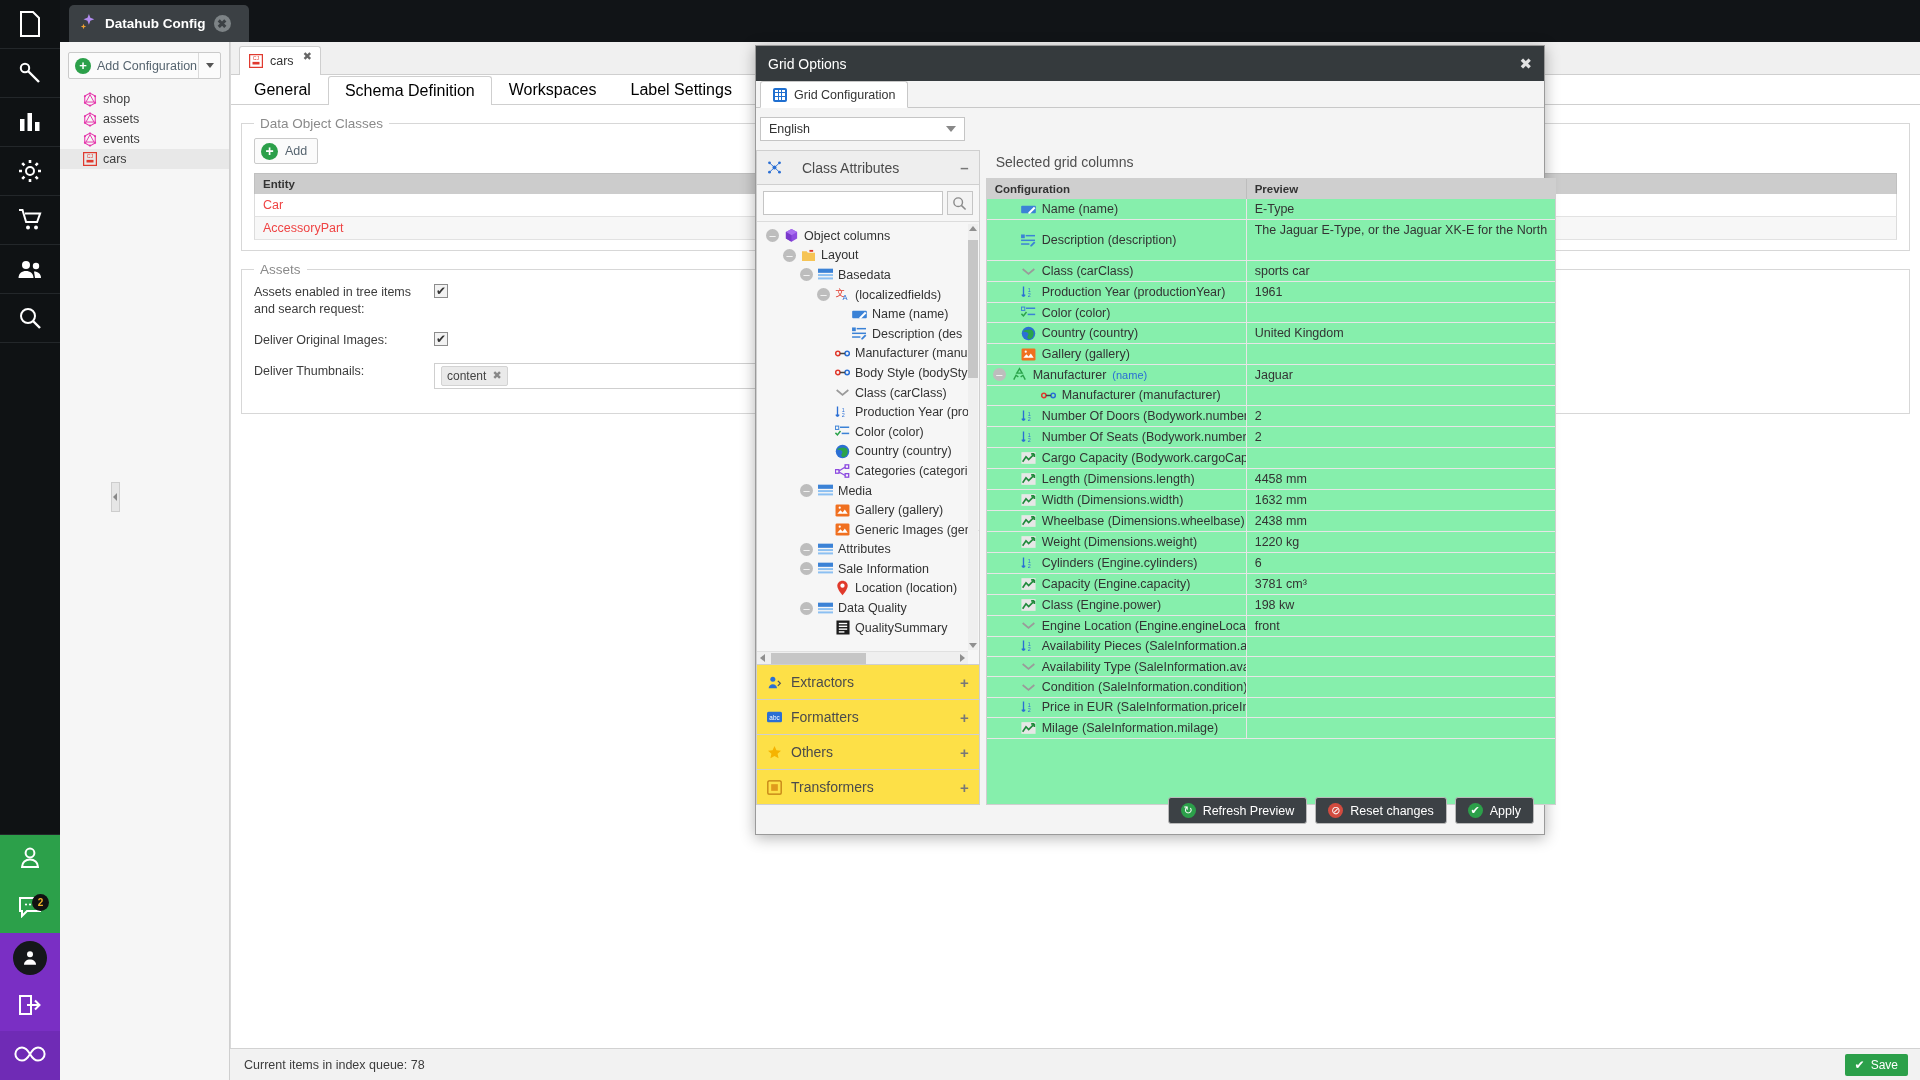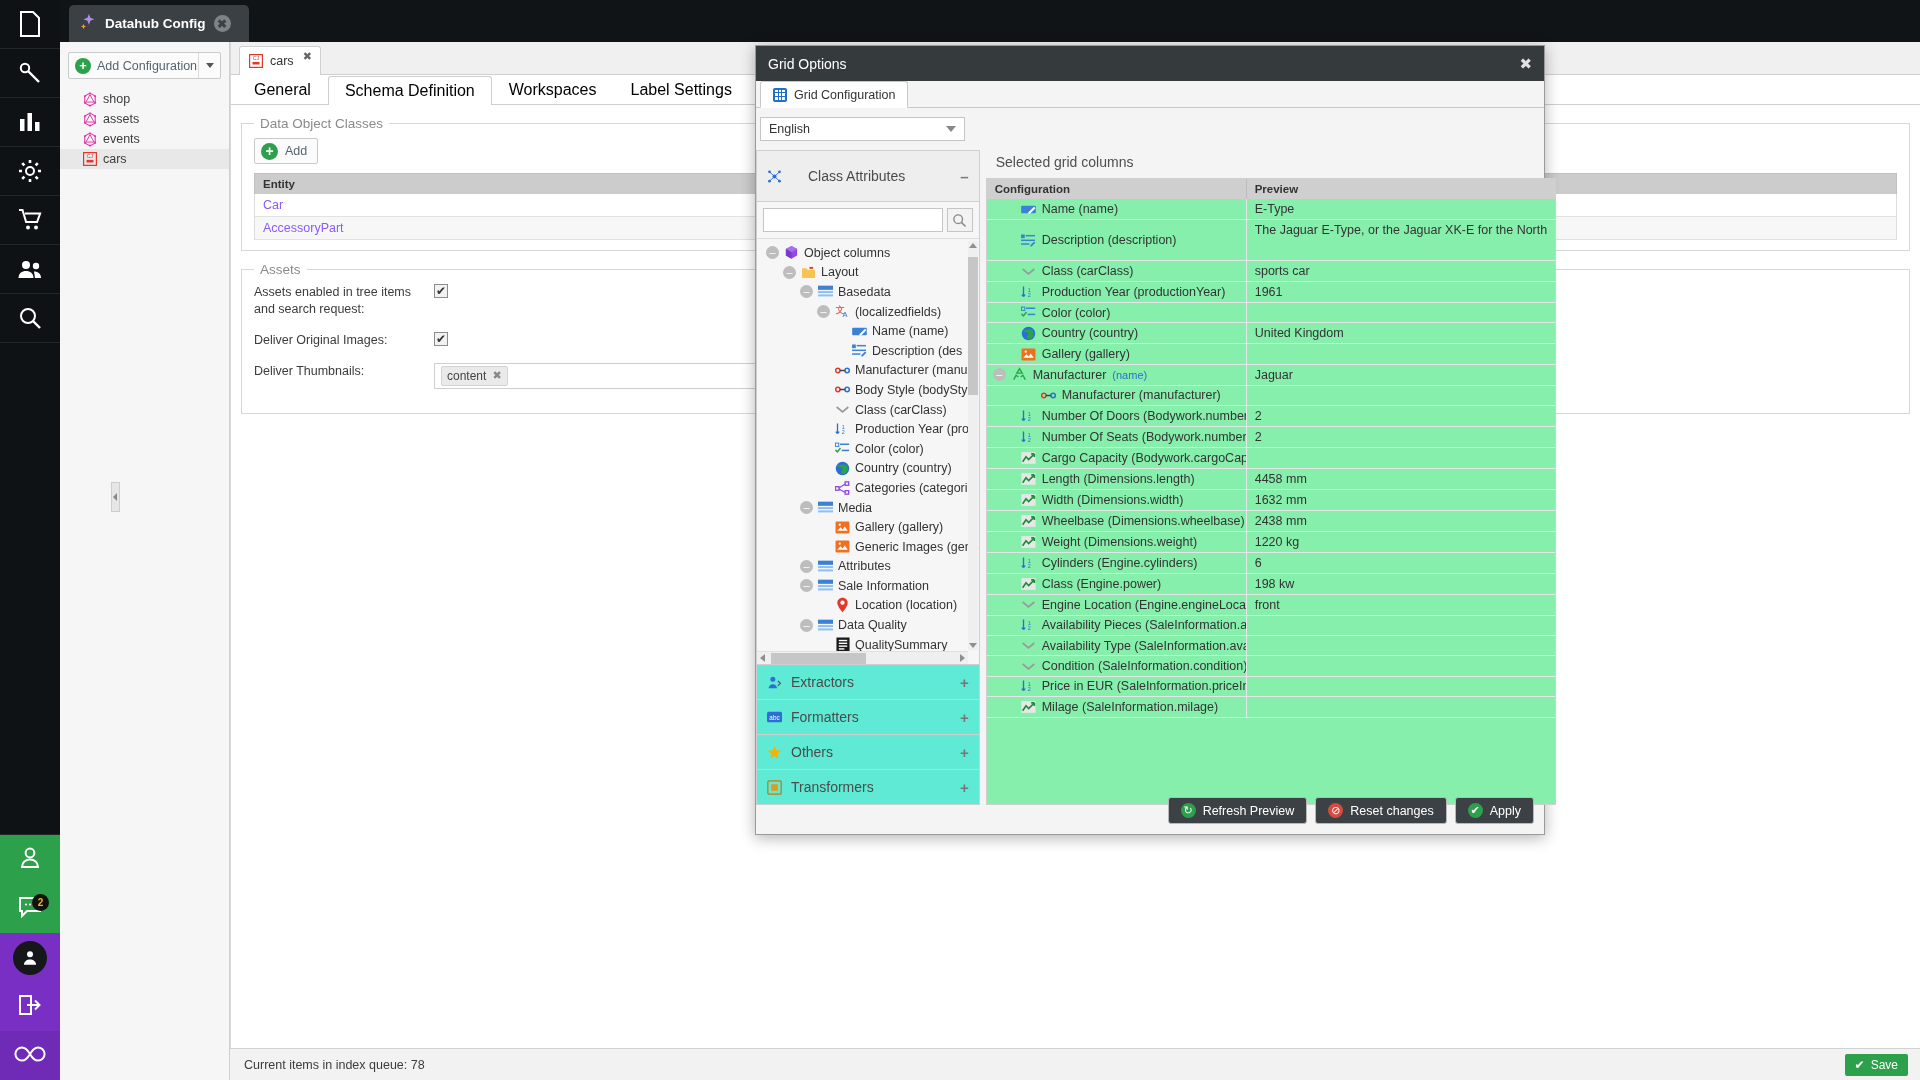--- a/index.html
+++ b/index.html
@@ -129,21 +129,21 @@
   }
   .plus-circle-lg{
     width:17px;height:17px;border-radius:50%;background:#2ca04a;color:#fff;
     display:flex;align-items:center;justify-content:center;font-size:14px;font-weight:bold;line-height:1;
   }
   .grid-hdr{
     background:#cccccc; font-weight:bold; font-size:11.5px; color:#333;
     padding:4px 8px; border:1px solid #c0c0c0; border-bottom:none;
   }
   .grid-row{
-    padding:4px 8px; font-size:12.5px; color:#8b5cf6;
+    padding:4px 8px; font-size:12.5px; color:#ef4444;
     border-bottom:1px solid #e2e2e2; border-left:1px solid #dcdcdc; border-right:1px solid #dcdcdc;
   }
   .grid-row.white{ background:#ffffff; }
   .grid-row.alt{ background:#f7f7f7; }
 
   .formrow{ display:flex; align-items:flex-start; margin-bottom:14px; }
   .formlabel{ width:180px; font-size:12.5px; color:#3c3c3c; line-height:1.35; }
   .chk{
     width:14px;height:14px;border:1px solid #8c8c8c;background:#f2f2f2;
     display:inline-flex;align-items:center;justify-content:center;
@@ -204,22 +204,22 @@
     font-size:12.5px; color:#333;
   }
   .lang-select .car{ margin-left:auto; width:0;height:0;
     border-left:5px solid transparent;border-right:5px solid transparent;border-top:6px solid #888; }
 
   .cols{ display:flex; margin-top:9px; gap:0; height:655px; }
   .leftcol{ width:240px; display:flex; flex-direction:column; }
   .rightcol{ flex:1; margin-left:6px; display:flex; flex-direction:column; }
 
   .acc-hdr{
-    height:52px; background:#eeeeee; border:1px solid #cfcfcf;
-    display:flex; align-items:center; gap:26px; padding:0 10px;
+    height:35px; background:#eeeeee; border:1px solid #cfcfcf;
+    display:flex; align-items:center; gap:20px; padding:0 10px;
     font-size:14px; color:#4b4b4b;
   }
   .acc-hdr .sign{ margin-left:auto; font-size:15px; color:#777; font-weight:bold; }
   .acc-body{ border:1px solid #cfcfcf; border-top:none; background:#f6f6f6; flex:1; display:flex; flex-direction:column; }
 
   .searchrow{ display:flex; padding:6px; gap:4px; }
   .searchrow input{
     flex:1; height:24px; border:1px solid #c5c5c5; background:#ffffff;
     padding:0 6px; font-family:inherit; font-size:12.5px;
   }
@@ -254,21 +254,21 @@
     position:absolute; left:0; right:11px; bottom:0; height:13px; background:#efefef; border-top:1px solid #e0e0e0;
   }
   .tree-hscroll .thumb{ position:absolute; left:14px; top:1px; width:95px; height:11px; background:#c6c6c6; }
   .tree-hscroll .arrL, .tree-hscroll .arrR{
     position:absolute;top:2px;width:0;height:0;border-top:4px solid transparent;border-bottom:4px solid transparent;
   }
   .tree-hscroll .arrL{ left:3px; border-right:5px solid #8f8f8f; }
   .tree-hscroll .arrR{ right:3px; border-left:5px solid #8f8f8f; }
 
   .acc-collapsed{
-    height:35px; background:#5eead4; border:1px solid #cfcfcf; border-top:none;
+    height:35px; background:#fde047; border:1px solid #cfcfcf; border-top:none;
     display:flex; align-items:center; gap:9px; padding:0 10px;
     font-size:14px; color:#4b4b4b;
   }
   .acc-collapsed .sign{ margin-left:auto; font-size:15px; color:#777; font-weight:bold; }
 
   .sel-title{ font-size:14px; color:#4f4f4f; padding:4px 0 8px 10px; }
   .sel-table-wrap{
     border:1px solid #cfcfcf; background:#86efac; flex:1; overflow:hidden; display:flex; flex-direction:column;
   }
   .sel-hdr{ display:flex; background:#cfcfcf; font-size:11.5px; font-weight:bold; color:#333; }
@@ -1189,20 +1189,34 @@
                 <div class="sel-row">
                   <div class="c1">
                     <span style="width: 22px; flex: 0 0 auto;"></span>
                     <span class="ico">
                       <svg width="16" height="14" viewBox="0 0 18 15">
                         <rect x="0.5" y="0.5" width="17" height="14" fill="#e7e7e7"></rect>
                         <path d="M2 12l4-6 3.2 3.4L16 2.6" fill="none" stroke="#1f8a3b" stroke-width="2"></path>
                         <path d="M16 2.6v3.8M16 2.6h-3.8" stroke="#1f8a3b" stroke-width="2" fill="none"></path>
                       </svg>
                     </span>
+                    <span>Capacity (Engine.capacity)</span>
+                  </div>
+                  <div class="c2">3781 cm³</div>
+                </div>
+                <div class="sel-row">
+                  <div class="c1">
+                    <span style="width: 22px; flex: 0 0 auto;"></span>
+                    <span class="ico">
+                      <svg width="16" height="14" viewBox="0 0 18 15">
+                        <rect x="0.5" y="0.5" width="17" height="14" fill="#e7e7e7"></rect>
+                        <path d="M2 12l4-6 3.2 3.4L16 2.6" fill="none" stroke="#1f8a3b" stroke-width="2"></path>
+                        <path d="M16 2.6v3.8M16 2.6h-3.8" stroke="#1f8a3b" stroke-width="2" fill="none"></path>
+                      </svg>
+                    </span>
                     <span>Class (Engine.power)</span>
                   </div>
                   <div class="c2">198 kw</div>
                 </div>
                 <div class="sel-row">
                   <div class="c1">
                     <span style="width: 22px; flex: 0 0 auto;"></span>
                     <span class="ico">
                       <svg width="16" height="11" viewBox="0 0 18 12">
                         <path d="M2 3l7 6 7-6" fill="none" stroke="#9a9a9a" stroke-width="2"></path>

